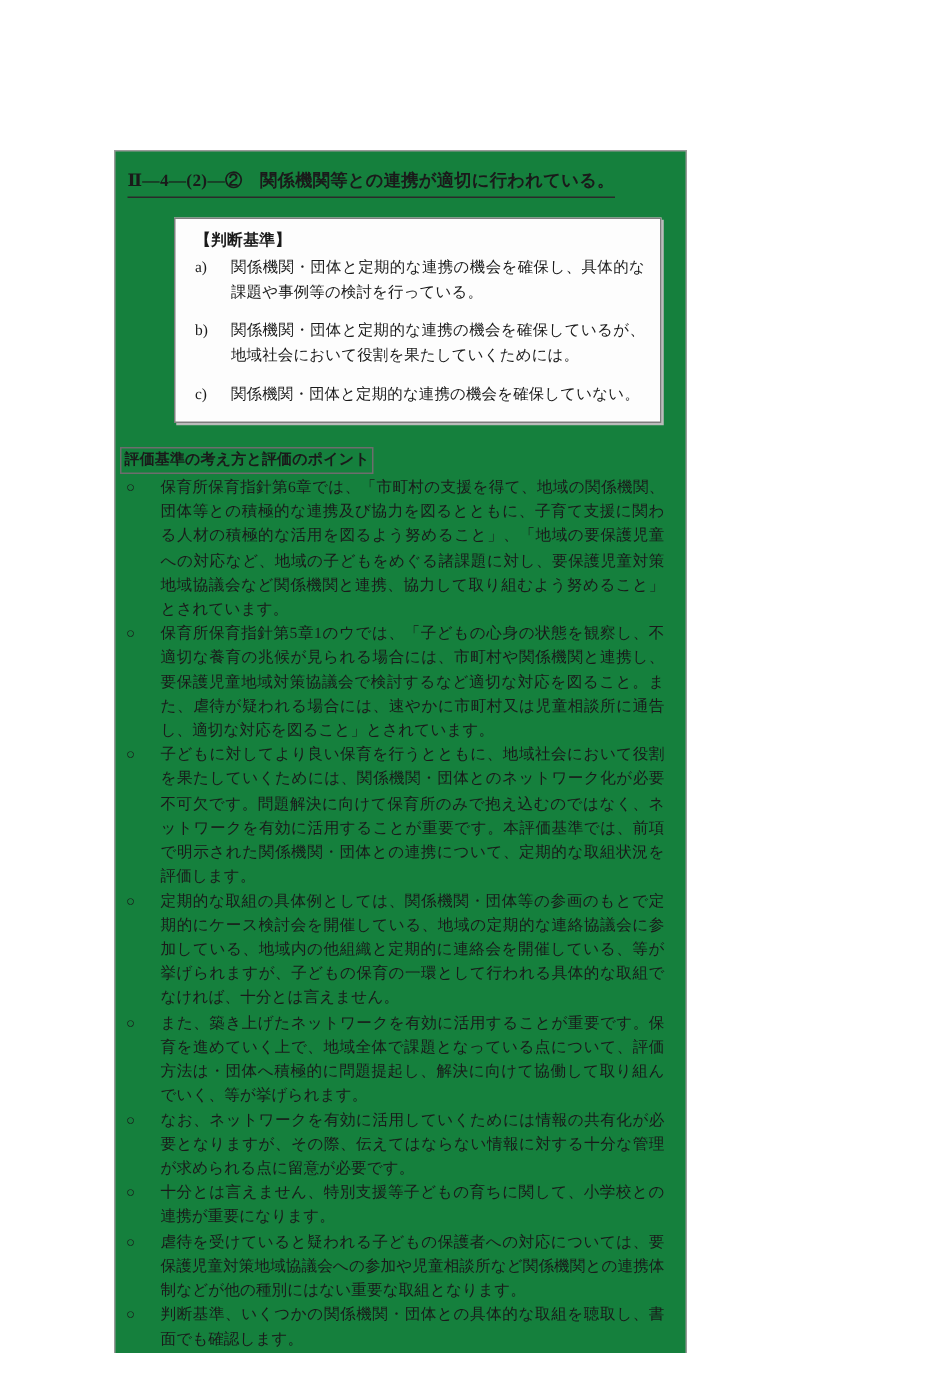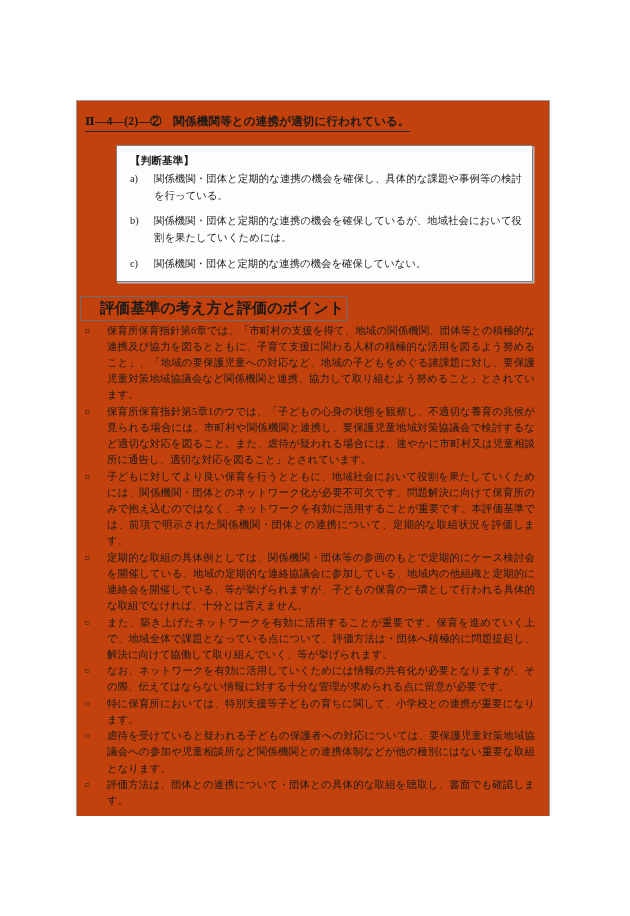--- a/index.html
+++ b/index.html
@@ -24,26 +24,26 @@
     width: 630px;
     height: 916px;
     background: #ffffff;
   }
 
   
   .doc-frame {
     position: absolute;
     left: 76px;
     top: 100px;
-    width: 474px;
+    width: 382px;
     border-top: 1.5px solid #9a9a9a;
     border-left: 1.5px solid #9a9a9a;
     border-right: 1.5px solid #9a9a9a;
     border-bottom: none;
-    background: #c2410c;
+    background: #15803d;
     box-sizing: border-box;
     padding: 0;
     min-height: 716px;
   }
 
   
   .title-row {
     padding: 10px 0 4px 8px;
   }
   .doc-title {
@@ -97,24 +97,24 @@
     letter-spacing: .1px;
   }
 
   
   .section-label-wrap {
     margin: 14px 0 2px 3px;
   }
   .section-label {
     display: inline-block;
     border: 1.1px solid #6d6d6d;
-    font-size: 15px;
+    font-size: 10px;
     font-weight: 700;
     line-height: 1.35;
-    padding: 1px 2px 1px 19px;
+    padding: 1px 2px 1px 2px;
     letter-spacing: .1px;
   }
 
   
   .body-list {
     margin: 1px 14px 0 3px;
   }
   .body-item {
     display: flex;
     align-items: flex-start;
@@ -201,29 +201,29 @@
         <span class="body-text">また、築き上げたネットワークを有効に活用することが重要です。保育を進めていく上で、地域全体で課題となっている点について、評価方法は・団体へ積極的に問題提起し、解決に向けて協働して取り組んでいく、等が挙げられます。</span>
       </div>
 
       <div class="body-item">
         <span class="bullet-mark">○</span>
         <span class="body-text">なお、ネットワークを有効に活用していくためには情報の共有化が必要となりますが、その際、伝えてはならない情報に対する十分な管理が求められる点に留意が必要です。</span>
       </div>
 
       <div class="body-item">
         <span class="bullet-mark">○</span>
-        <span class="body-text">特に保育所においては、特別支援等子どもの育ちに関して、小学校との連携が重要になります。</span>
+        <span class="body-text">十分とは言えません、特別支援等子どもの育ちに関して、小学校との連携が重要になります。</span>
       </div>
 
       <div class="body-item">
         <span class="bullet-mark">○</span>
         <span class="body-text">虐待を受けていると疑われる子どもの保護者への対応については、要保護児童対策地域協議会への参加や児童相談所など関係機関との連携体制などが他の種別にはない重要な取組となります。</span>
       </div>
 
       <div class="body-item">
         <span class="bullet-mark">○</span>
-        <span class="body-text">評価方法は、団体との連携について・団体との具体的な取組を聴取し、書面でも確認します。</span>
+        <span class="body-text">判断基準、いくつかの関係機関・団体との具体的な取組を聴取し、書面でも確認します。</span>
       </div>
 
     </div>
 
   </div>
 </div>
 
 </body></html>

